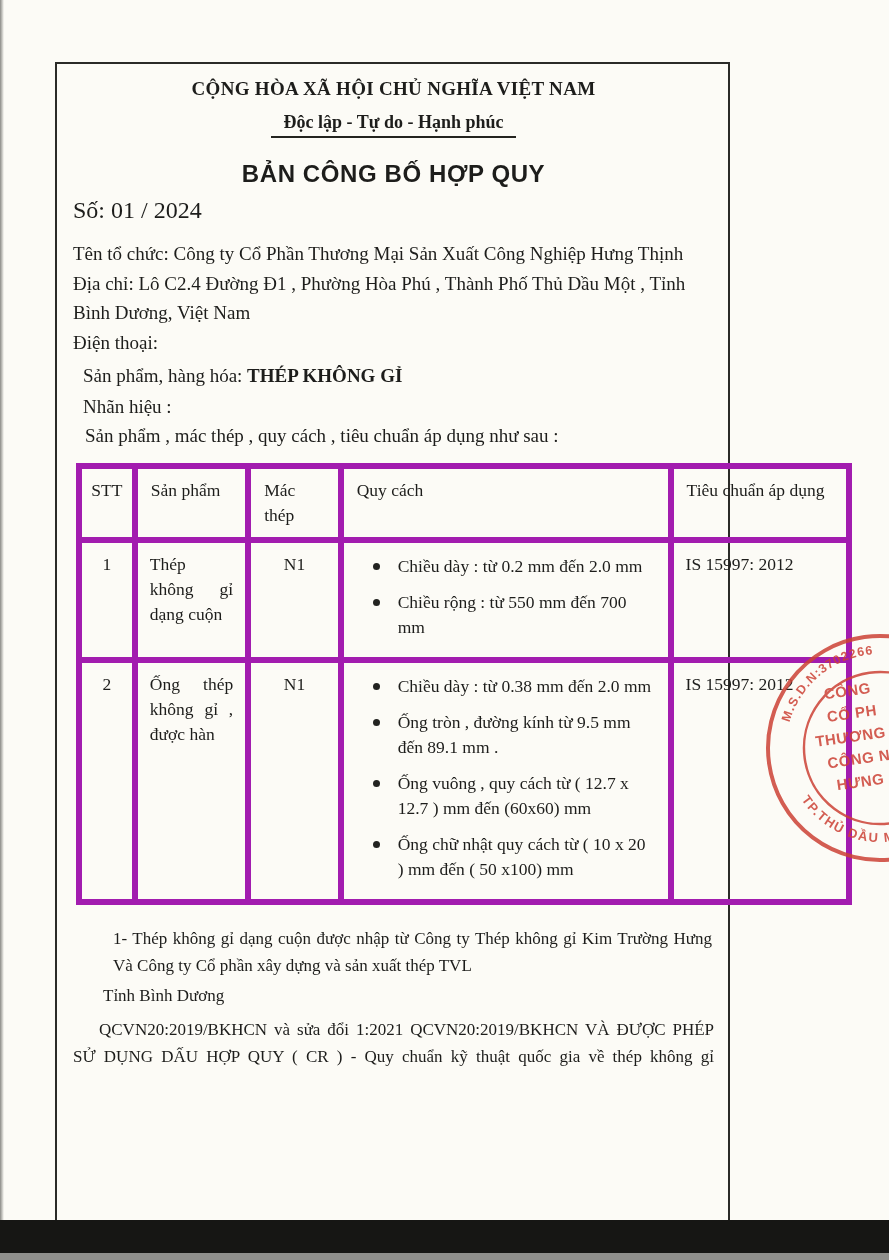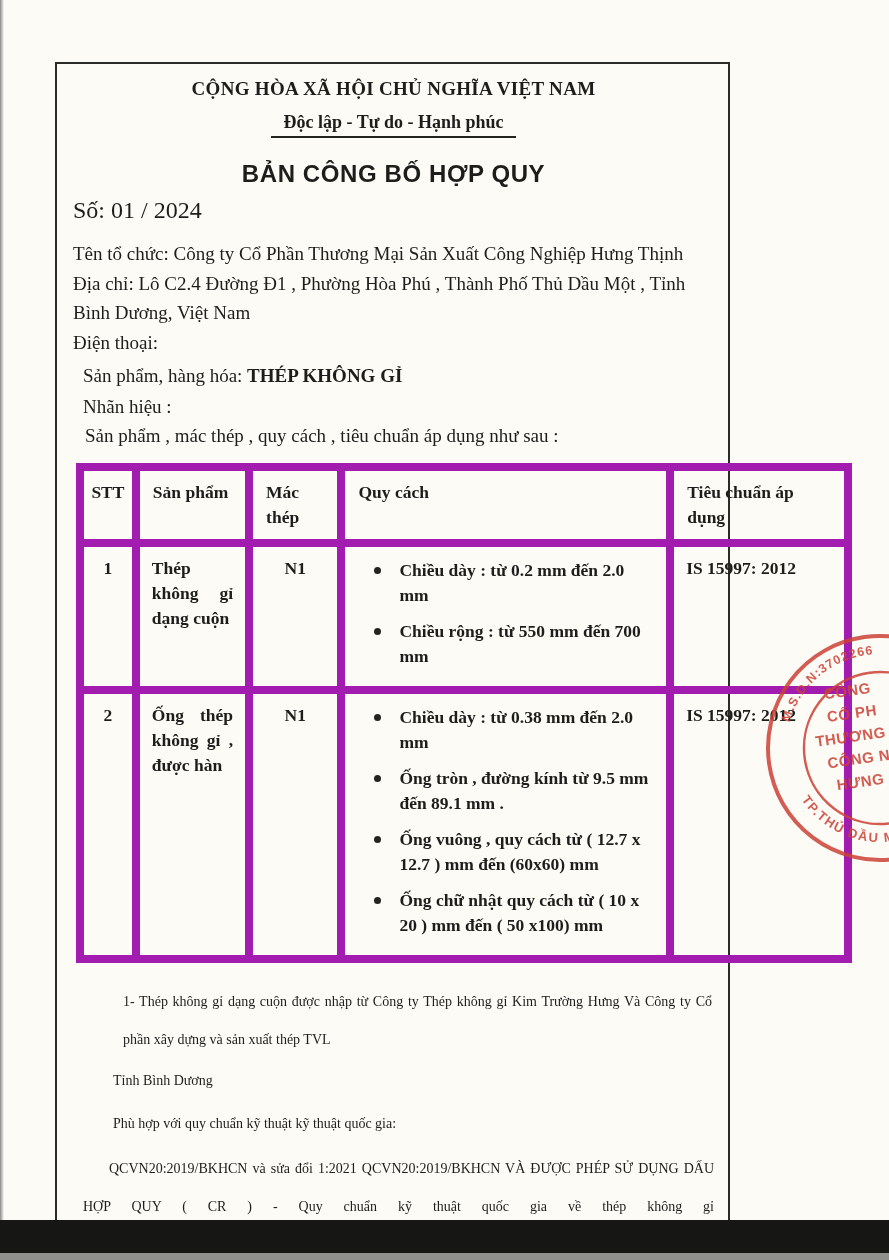--- a/index.html
+++ b/index.html
@@ -59,44 +59,44 @@
   .p-brand { margin-top:2px; margin-left:10px; }
   .p-intro { margin-top:0; margin-left:12px; }
   .strong { font-weight:bold; }
 
   table.product {
     border-collapse:collapse;
     width:776px; margin:13px 0 0 3px;
     font-size:17.5px; line-height:25px;
   }
   .product th, .product td {
-    border:8px solid #a21caf;
+    border:6px solid #a21caf;
     vertical-align:top;
-    font-weight:bold;
+    font-weight:normal;
   }
   .product th { text-align:left; padding:9px 8px 9px 13px; }
   .product th.c { text-align:center; padding-left:4px; padding-right:4px; }
   .product td { padding:9px 6px 6px 6px; }
   .product td.c { text-align:center; }
   .product td.just { text-align:justify; padding-left:12px; padding-right:12px; }
   .product td.std { padding-left:12px; }
   ul.specs { list-style:none; margin:2px 8px 0 21px; }
   ul.specs li {
     position:relative;
     padding-left:27px;
     margin-bottom:11px;
   }
   ul.specs li::before {
     content:"";
     position:absolute; left:2px; top:9px;
     width:7px; height:7px; border-radius:50%;
     background:#232320;
   }
 
-  .notes { font-size:14px; line-height:38px;margin-left:10px; }
+  .notes { font-size:17px; line-height:27px; }
   .n1 { margin:20px 2px 0 40px; text-align:justify; }
   .n2 { margin:3px 2px 0 40px; padding-left:30px; text-indent:-30px; text-align:justify; }
   .n3 { margin:3px 0 0 30px; }
   .n4 { margin:5px 0 0 30px; }
   .n5 { margin:7px 0 0 0; text-align:justify; text-align-last:justify; text-indent:26px; }
 
   
   .stamp {
     position:absolute; left:760px; top:628px;
     width:240px; height:240px;
@@ -176,21 +176,20 @@
             </ul>
           </td>
           <td class="std">IS 15997: 2012</td>
         </tr>
       </tbody>
     </table>
 
     <div class="notes">
       <p class="n1">1- Thép không gỉ dạng cuộn được nhập từ Công ty Thép không gỉ Kim Trường Hưng Và Công ty Cổ phần xây dựng và sản xuất thép TVL</p>
       <p class="n3">Tỉnh Bình Dương</p>
-      <p class="n4">Phù hợp với quy chuẩn kỹ thuật kỹ thuật quốc gia:</p>
       <p class="n5">QCVN20:2019/BKHCN và sửa đổi 1:2021 QCVN20:2019/BKHCN VÀ ĐƯỢC PHÉP SỬ DỤNG DẤU HỢP QUY ( CR ) - Quy chuẩn kỹ thuật quốc gia về thép không gỉ</p>
     </div>
 
   </div>
 
   <svg class="stamp" viewBox="0 0 240 240" aria-hidden="true">
     <circle cx="120" cy="120" r="112" fill="none" stroke="#cc4236" stroke-width="4"></circle>
     <circle cx="120" cy="120" r="76" fill="none" stroke="#cc4236" stroke-width="2.5"></circle>
     <defs>
       <path id="arcTop" d="M 26,120 A 94,94 0 0 1 214,120"></path>

